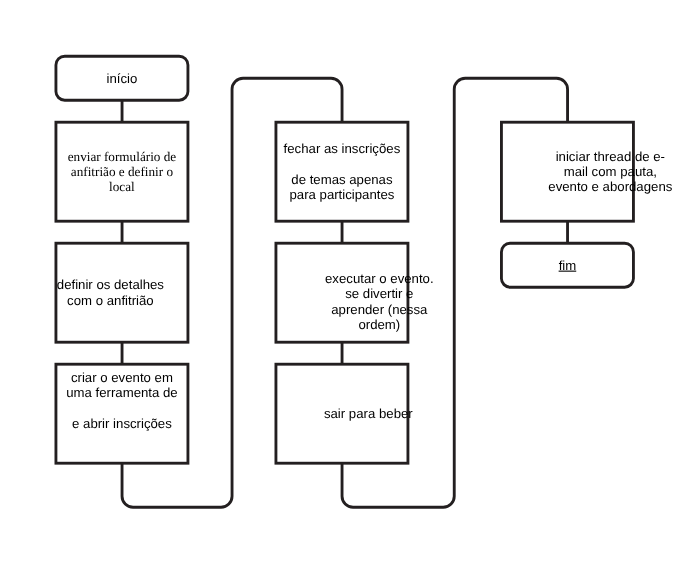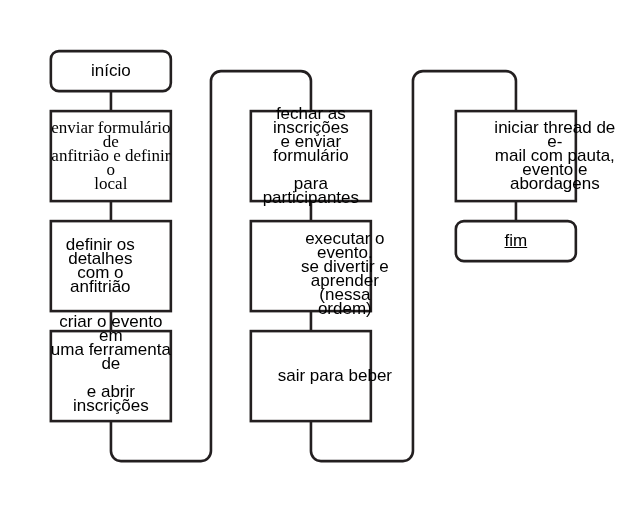--- a/index.html
+++ b/index.html
@@ -2,21 +2,21 @@
 <html><head>
 <meta charset="utf-8">
 <title>flowchart</title>
 <style>
   html,body{margin:0;padding:0;}
   body{width:627px;height:513px;background:#ffffff;
        font-family:"Liberation Sans",sans-serif;overflow:hidden;}
   #canvas{position:relative;width:627px;height:513px;background:#ffffff;}
   svg#scene{position:absolute;left:0;top:0;width:627px;height:513px;}
   .nodetext{position:absolute;display:flex;align-items:center;justify-content:center;text-align:center;}
-  .nodetext .lbl{font-size:17px;line-height:14.1px;color:#000000;width:100%;}
+  .nodetext .lbl{font-size:12px;line-height:14.1px;color:#000000;width:100%;}
 </style>
 </head>
 <body>
 
 <div id="canvas">
 
   <svg id="scene" viewBox="0 0 627 513">
     <g fill="none" stroke-linecap="butt">
       <path d="M 110.95 91.1 L 110.95 111.1" stroke="#231f20" stroke-width="2.6"></path>
       <path d="M 110.95 201.1 L 110.95 221.1" stroke="#231f20" stroke-width="2.6"></path>
@@ -47,21 +47,21 @@
     <div class="nodetext" style="left: 49.85px; top: 110.1px; width: 122px; height: 92px; font-family: Liberation Serif, serif;">
       <div class="lbl"><span>enviar formulário de</span><br><span>anfitrião e definir o</span><br><span>local</span></div>
     </div>
     <div class="nodetext" style="left: 49.85px; top: 220.1px; width: 101px; height: 92px;">
       <div class="lbl"><span>definir os detalhes</span><br><span>com o anfitrião</span></div>
     </div>
     <div class="nodetext" style="left: 49.85px; top: 330.1px; width: 122px; height: 68px;">
       <div class="lbl"><span>criar o evento em</span><br><span>uma ferramenta de</span><br><br><span>e abrir inscrições</span></div>
     </div>
     <div class="nodetext" style="left: 249.85px; top: 110.1px; width: 122px; height: 92px;">
-      <div class="lbl"><span>fechar as inscrições</span><br><span>e enviar formulário</span><br><br><span>para participantes</span></div>
+      <div class="lbl"><span>fechar as inscrições</span><br><br><span>de temas apenas</span><br><span>para participantes</span></div>
     </div>
     <div class="nodetext" style="left: 249.85px; top: 228px; width: 122px; height: 92px; padding-left: 34px;">
       <div class="lbl"><span>executar o evento.</span><br><span>se divertir e</span><br><span>aprender (nessa</span><br><span>ordem)</span></div>
     </div>
     <div class="nodetext" style="left: 249.85px; top: 330.1px; width: 122px; height: 92px; padding-left: 24px;">
       <div class="lbl"><span>sair para beber</span></div>
     </div>
     <div class="nodetext" style="left: 454.85px; top: 110.1px; width: 122px; height: 92px; margin-left: 39px;">
       <div class="lbl"><span>iniciar thread de e-</span><br><span>mail com pauta,</span><br><span>evento e abordagens</span></div>
     </div>

